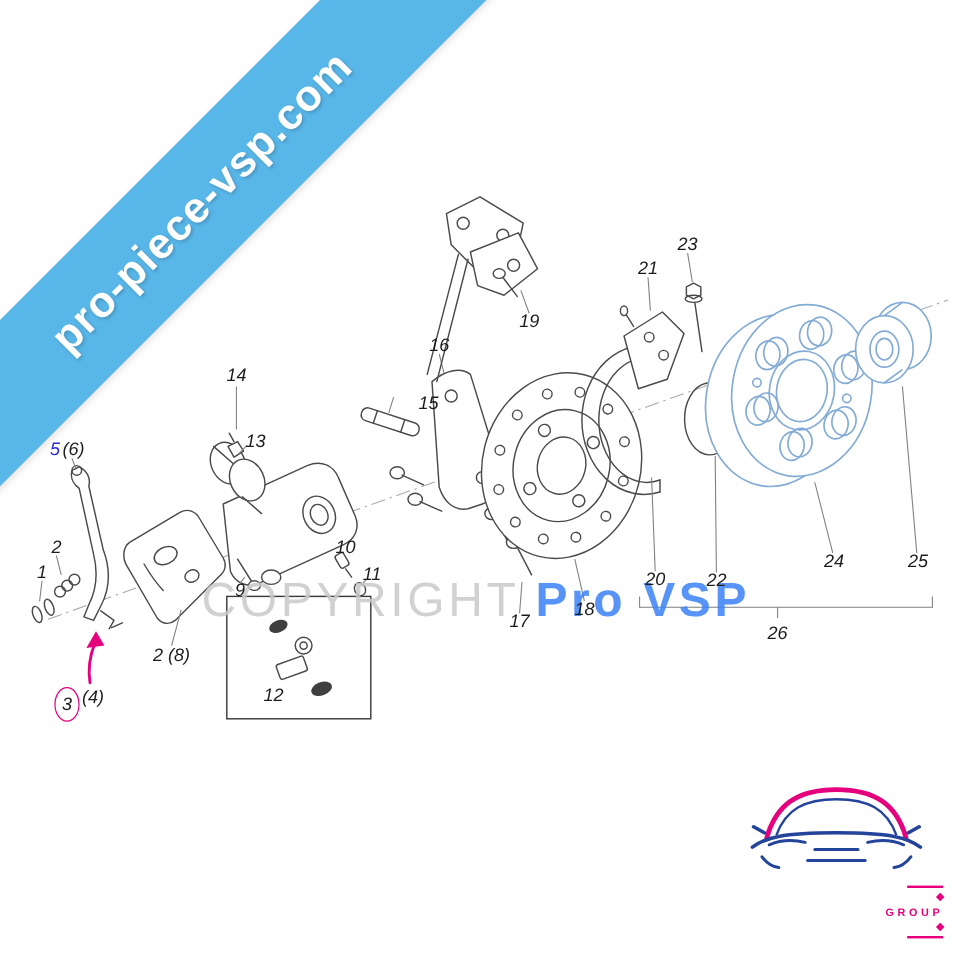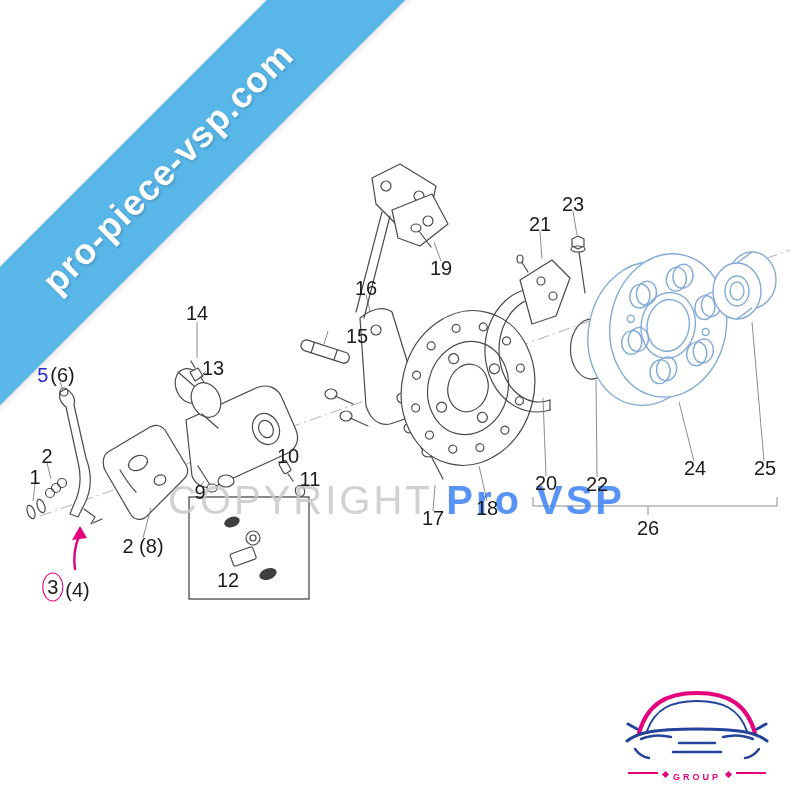--- a/index.html
+++ b/index.html
@@ -26,29 +26,29 @@
   .df{stroke:#4a4a4a;fill:#ffffff;stroke-width:1.2;stroke-linejoin:round;}
   .blue{stroke:#84abd6;fill:none;stroke-width:1.4;}
   .bluef{stroke:#84abd6;fill:#ffffff;stroke-width:1.4;}
   .dark{fill:#3f3f3f;stroke:none;}
   .leader{stroke:#808080;stroke-width:.9;fill:none;}
   .axis{stroke:#a9a9a9;stroke-width:.9;stroke-dasharray:12 4 2 4;fill:none;}
   .mag{stroke:#e5007d;fill:none;stroke-width:2.4;stroke-linecap:round;}
 
   
   #labels{position:absolute;inset:0;z-index:5;pointer-events:none;}
-  .part-label{position:absolute;transform:translate(-50%,-50%);font-size:20px;
-          color:#1c1c1c;white-space:nowrap;display:flex;align-items:flex-end;gap:2px;}
+  .part-label{position:absolute;transform:translate(-50%,-50%);font-size:15px;
+          color:#1c1c1c;white-space:nowrap;display:flex;align-items:flex-start;gap:2px;font-style:italic;}
   .part-label .circled{border:1.8px solid #e5007d;border-radius:50%;width:19px;height:27px;
           display:inline-flex;align-items:center;justify-content:center;}
 
   
   .logo{position:absolute;right:14px;bottom:18px;width:178px;text-align:center;z-index:5;}
-  .logo .grp{display:flex;align-items:flex-start;justify-content:center;gap:5px;color:#e5007d;
-          font-size:9px;font-weight:700;letter-spacing:3px;margin:2px 0 0 0;}
+  .logo .grp{display:flex;align-items:flex-end;justify-content:center;gap:5px;color:#e5007d;
+          font-size:9px;font-weight:700;letter-spacing:3px;margin:2px 0 0 0;flex-direction:column;}
   .logo .gline{width:30px;height:2px;background:#e5007d;}
   .logo .gdiamond{width:5px;height:5px;background:#e5007d;transform:rotate(45deg);}
   .logo .pro-row{position:relative;line-height:.9;}
   .logo .pro{font-size:46px;font-weight:700;font-style:italic;color:#24439b;}
   .logo .nut{position:absolute;right:18px;top:-4px;}
   .logo .vsp{font-size:40px;font-weight:700;font-style:italic;color:#e5007d;
           letter-spacing:5px;line-height:.95;}
 </style>
 </head>
 <body>

